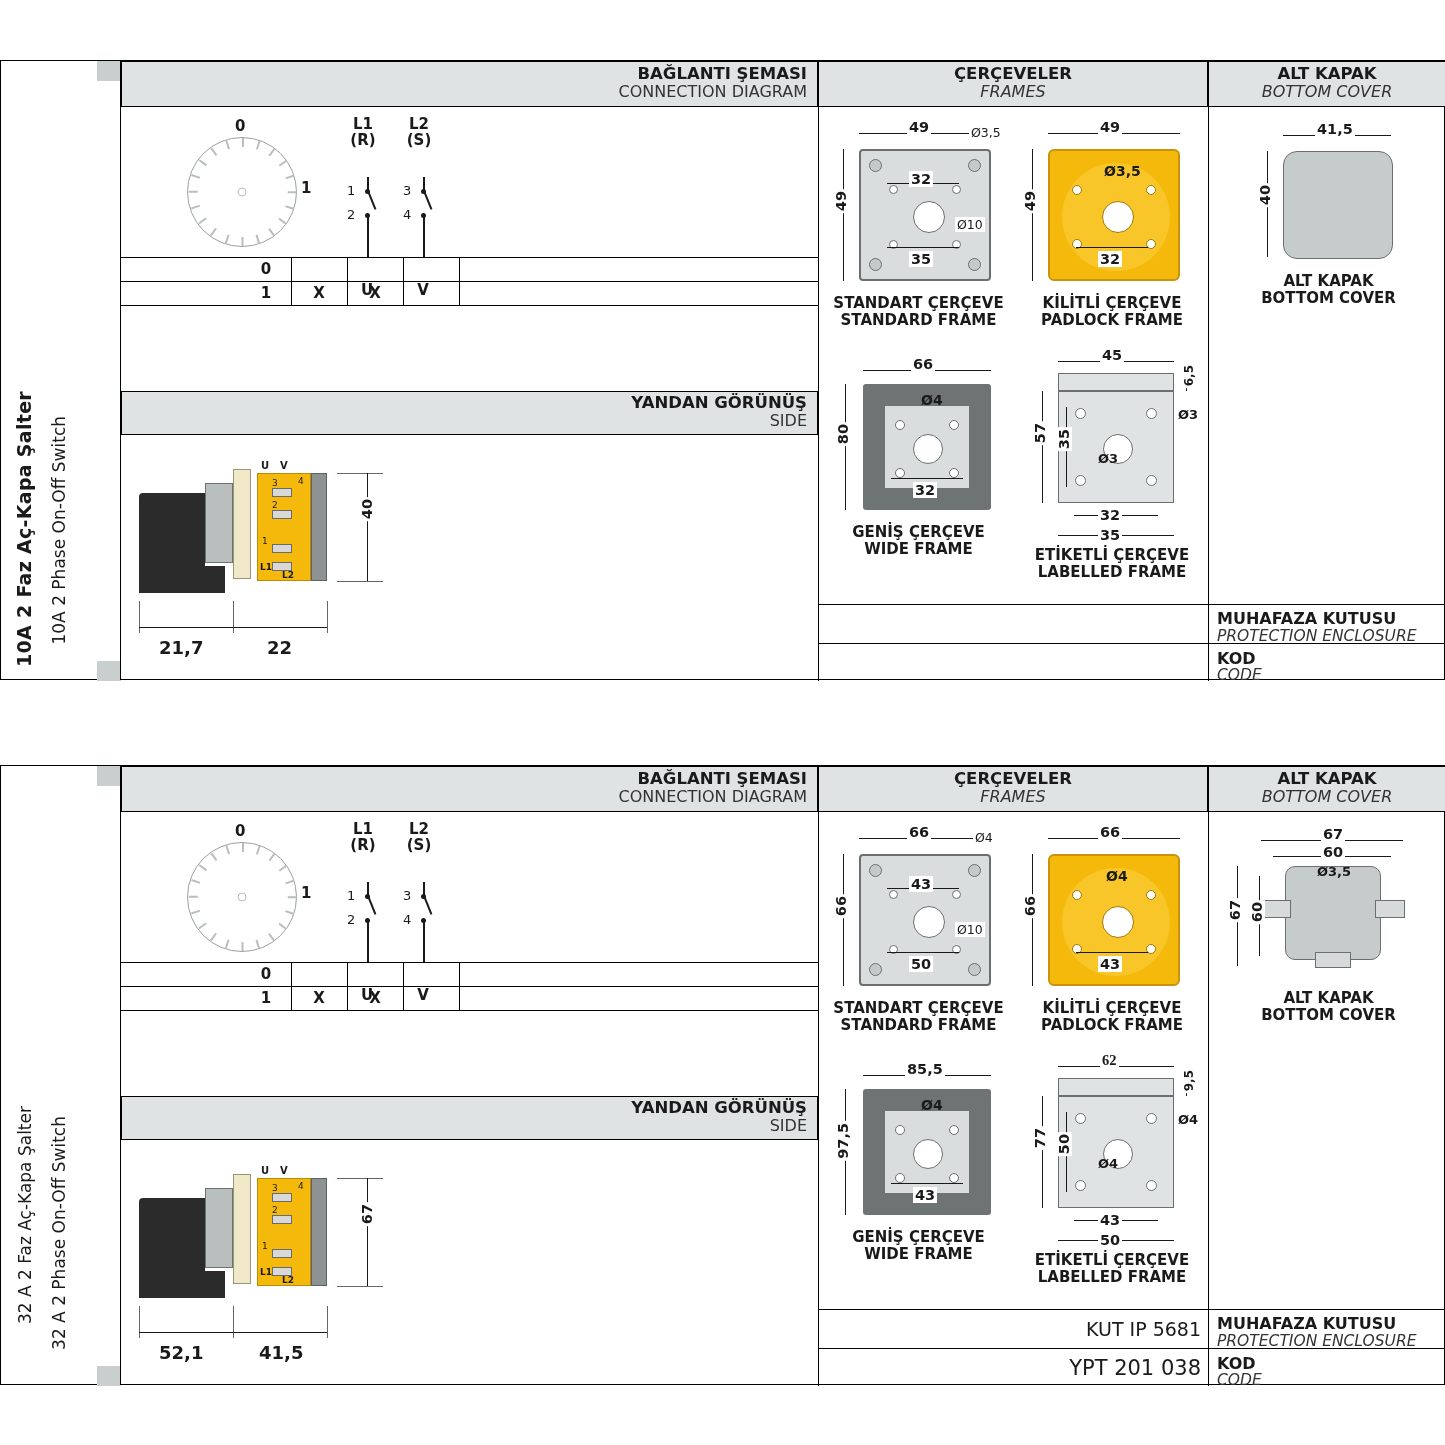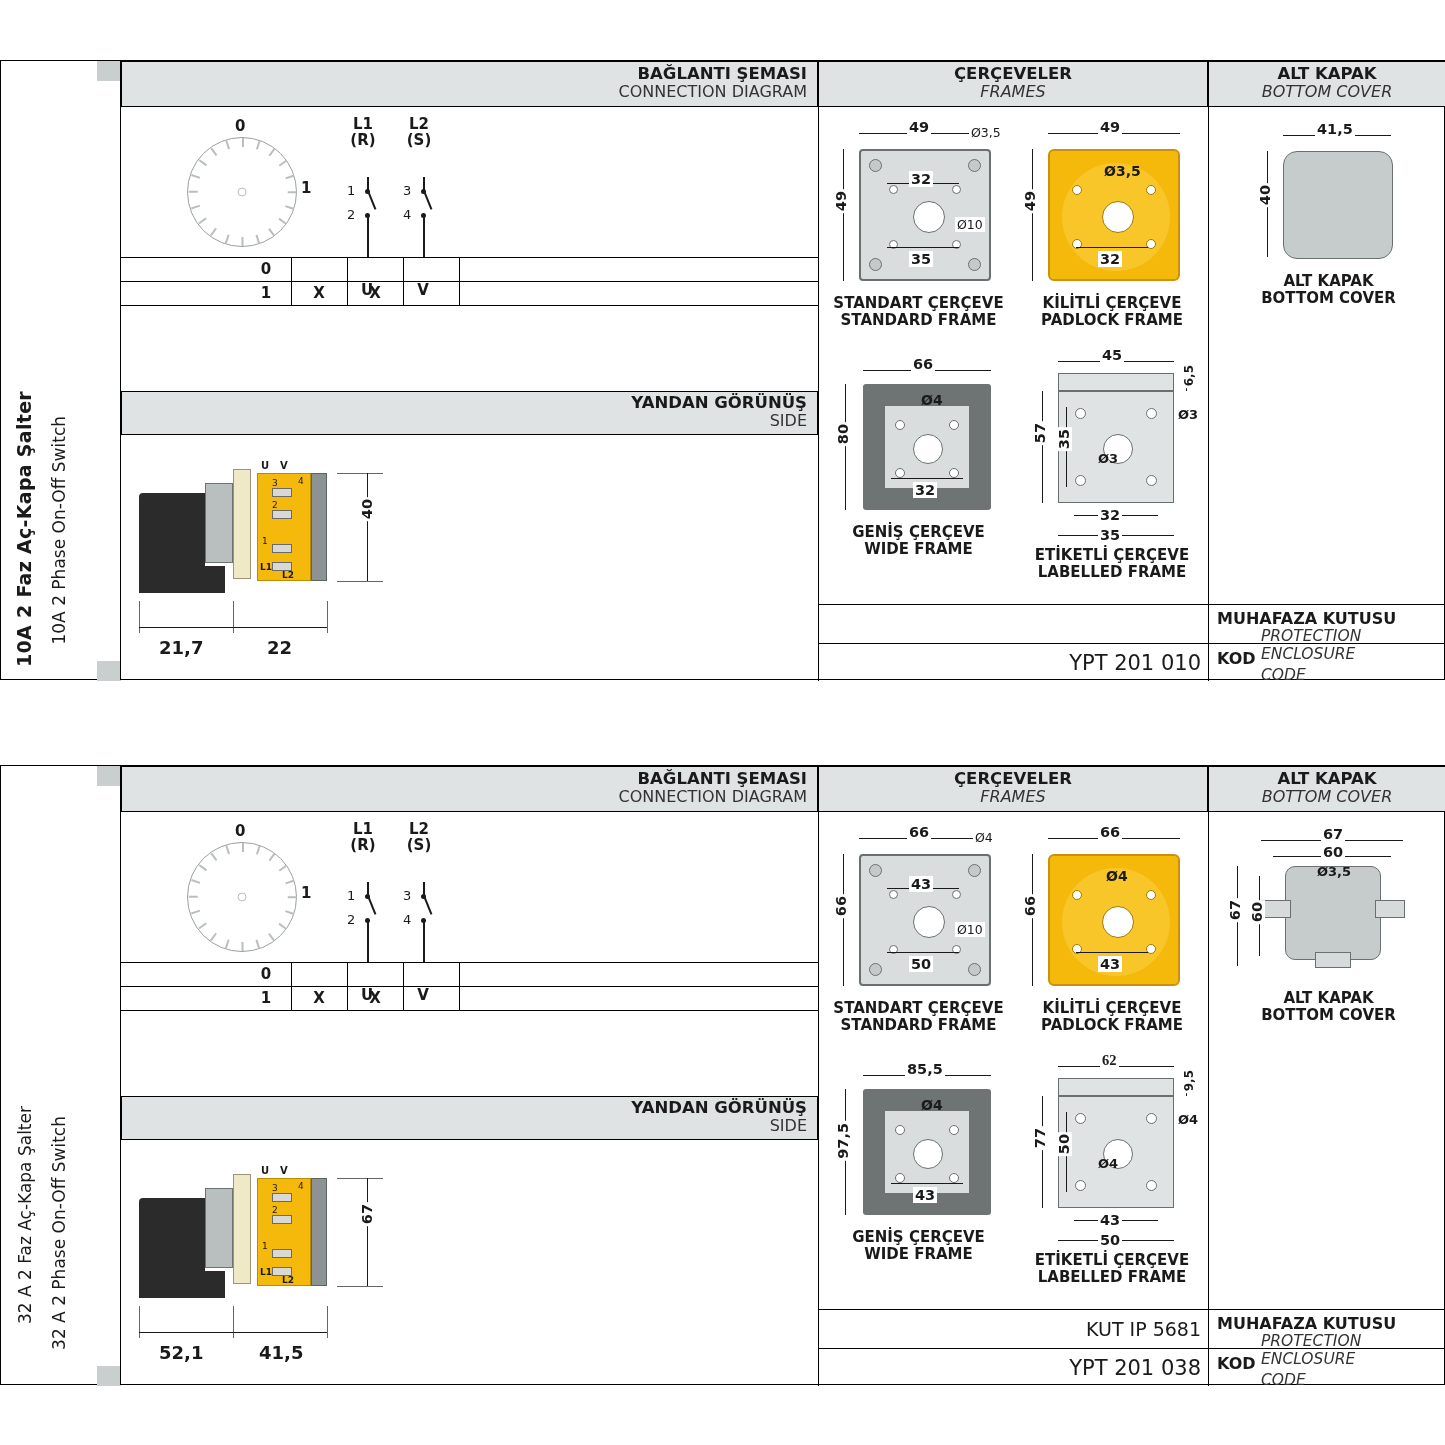--- a/index.html
+++ b/index.html
@@ -72,21 +72,21 @@
   .fr-lbl{background:#dfe3e3;border:1.5px solid #6a7070;}
   .hole{position:absolute;border-radius:50%;background:#fff;border:1.5px solid #6a7070;}
   .scr{position:absolute;border-radius:50%;background:#c5c9c9;border:1.5px solid #6a7070;}
   .cap{position:absolute;text-align:center;font-weight:bold;font-size:15px;line-height:1.15;width:100%;left:0;}
   .cap .en{font-weight:bold;}
 
   
   .bc{position:absolute;background:#c6cbcb;border:1.5px solid #6a7070;}
   .info-left{position:absolute;font-size:19px;text-align:right;right:10px;}
   .info-right-tr{position:absolute;font-weight:bold;font-size:16px;}
-  .info-right-en{position:absolute;font-style:italic;font-size:15.5px;color:#333;margin-left:44px;}
+  .info-right-en{position:absolute;font-style:italic;font-size:15.5px;color:#333;}
 </style>
 </head>
 <body>
 
 <div class="sheet s1">
 
   <div class="spine">
     <div class="grey"></div>
     <div class="whitegap"></div>
     <div class="vtext bold" style="left:12px;top:330px;">10A 2 Faz Aç-Kapa Şalter</div>
@@ -344,21 +344,20 @@
       <div class="cap" style="top:156px;">
         <span>ALT KAPAK</span><br>
         <span class="en">BOTTOM COVER</span>
       </div>
     </div>
 
     <div class="hline" style="left:697px;top:582px;width:628px;"></div>
     <div class="vline" style="left:1087px;top:543px;height:77px;"></div>
     <div class="info-right-tr" style="left:1096px;top:548px;">MUHAFAZA KUTUSU</div>
     <div class="info-right-en" style="left:1096px;top:566px;">PROTECTION ENCLOSURE</div>
-    <div class="info-left" style="left:700px;top:590px;width:380px;font-weight:normal;font-size:21px;">YPT 201 010</div>
     <div class="info-right-tr" style="left:1096px;top:588px;">KOD</div>
     <div class="info-right-en" style="left:1096px;top:605px;">CODE</div>
   </div>
 </div>
 
 <div class="sheet s2">
 
   <div class="spine">
     <div class="grey"></div>
     <div class="whitegap"></div>

